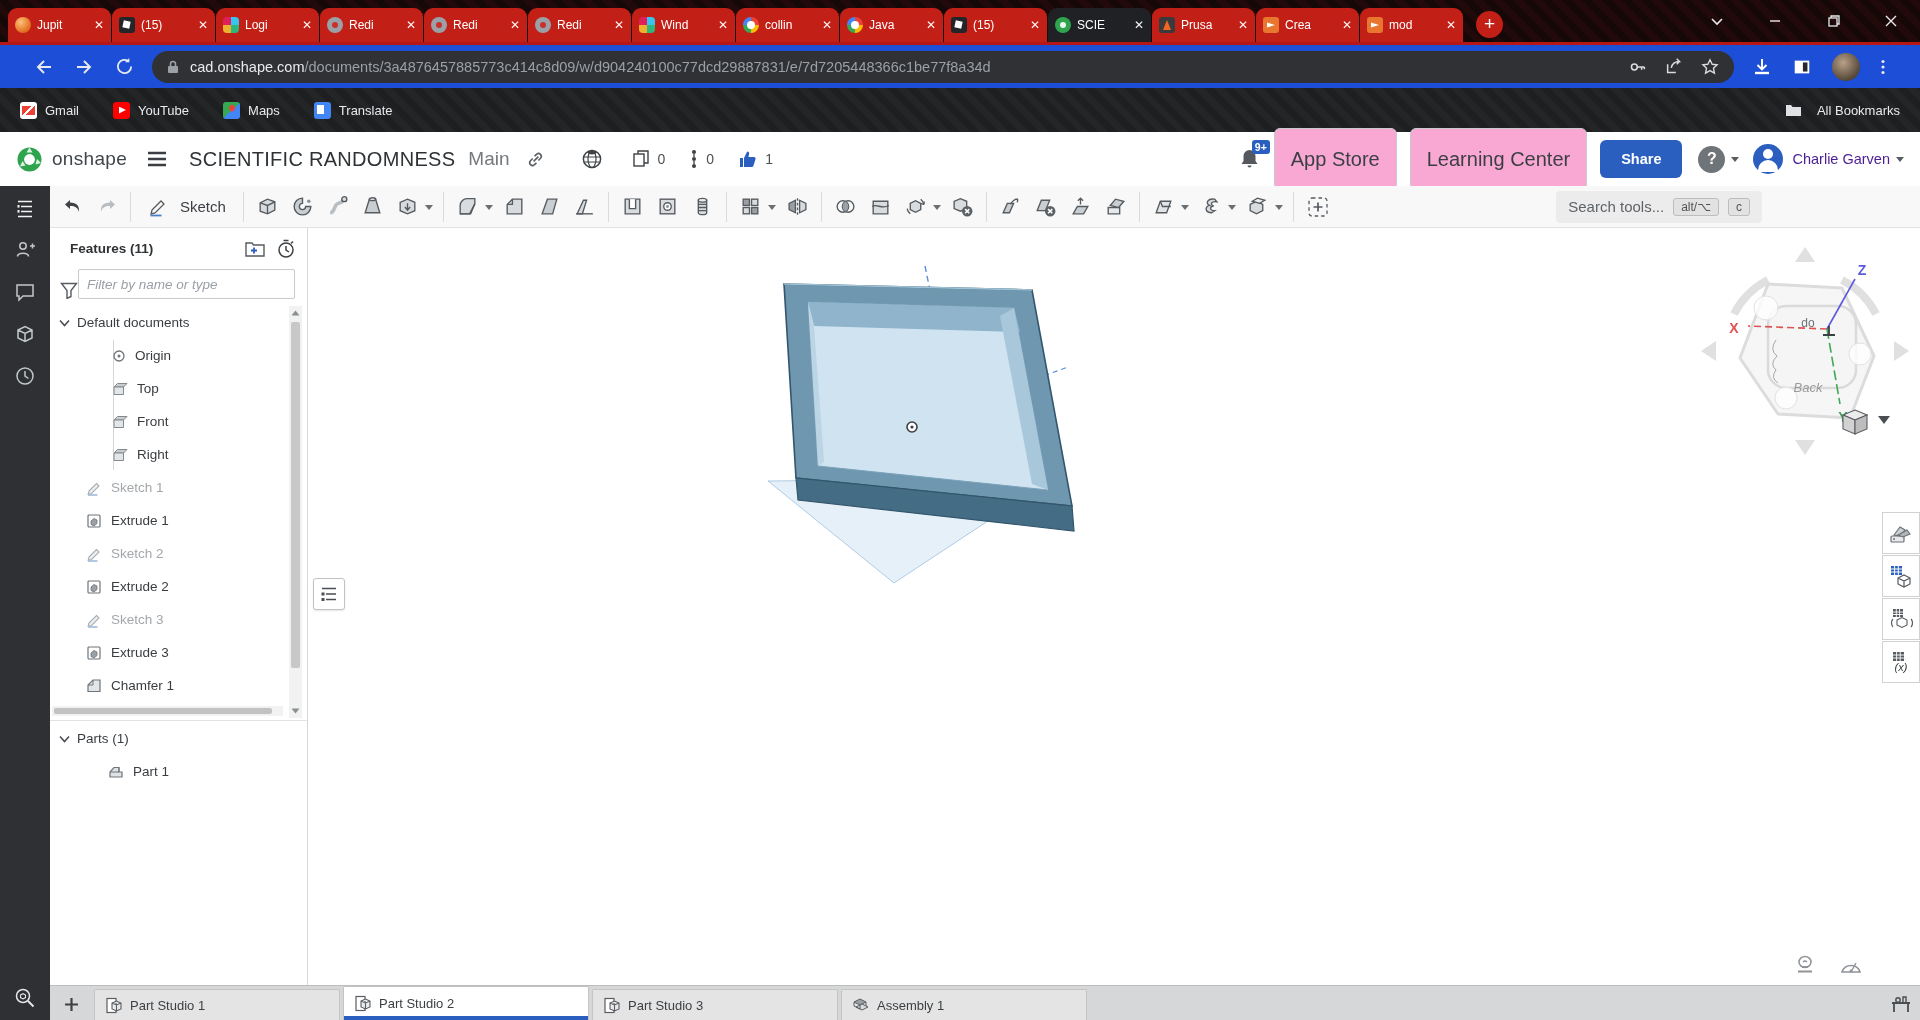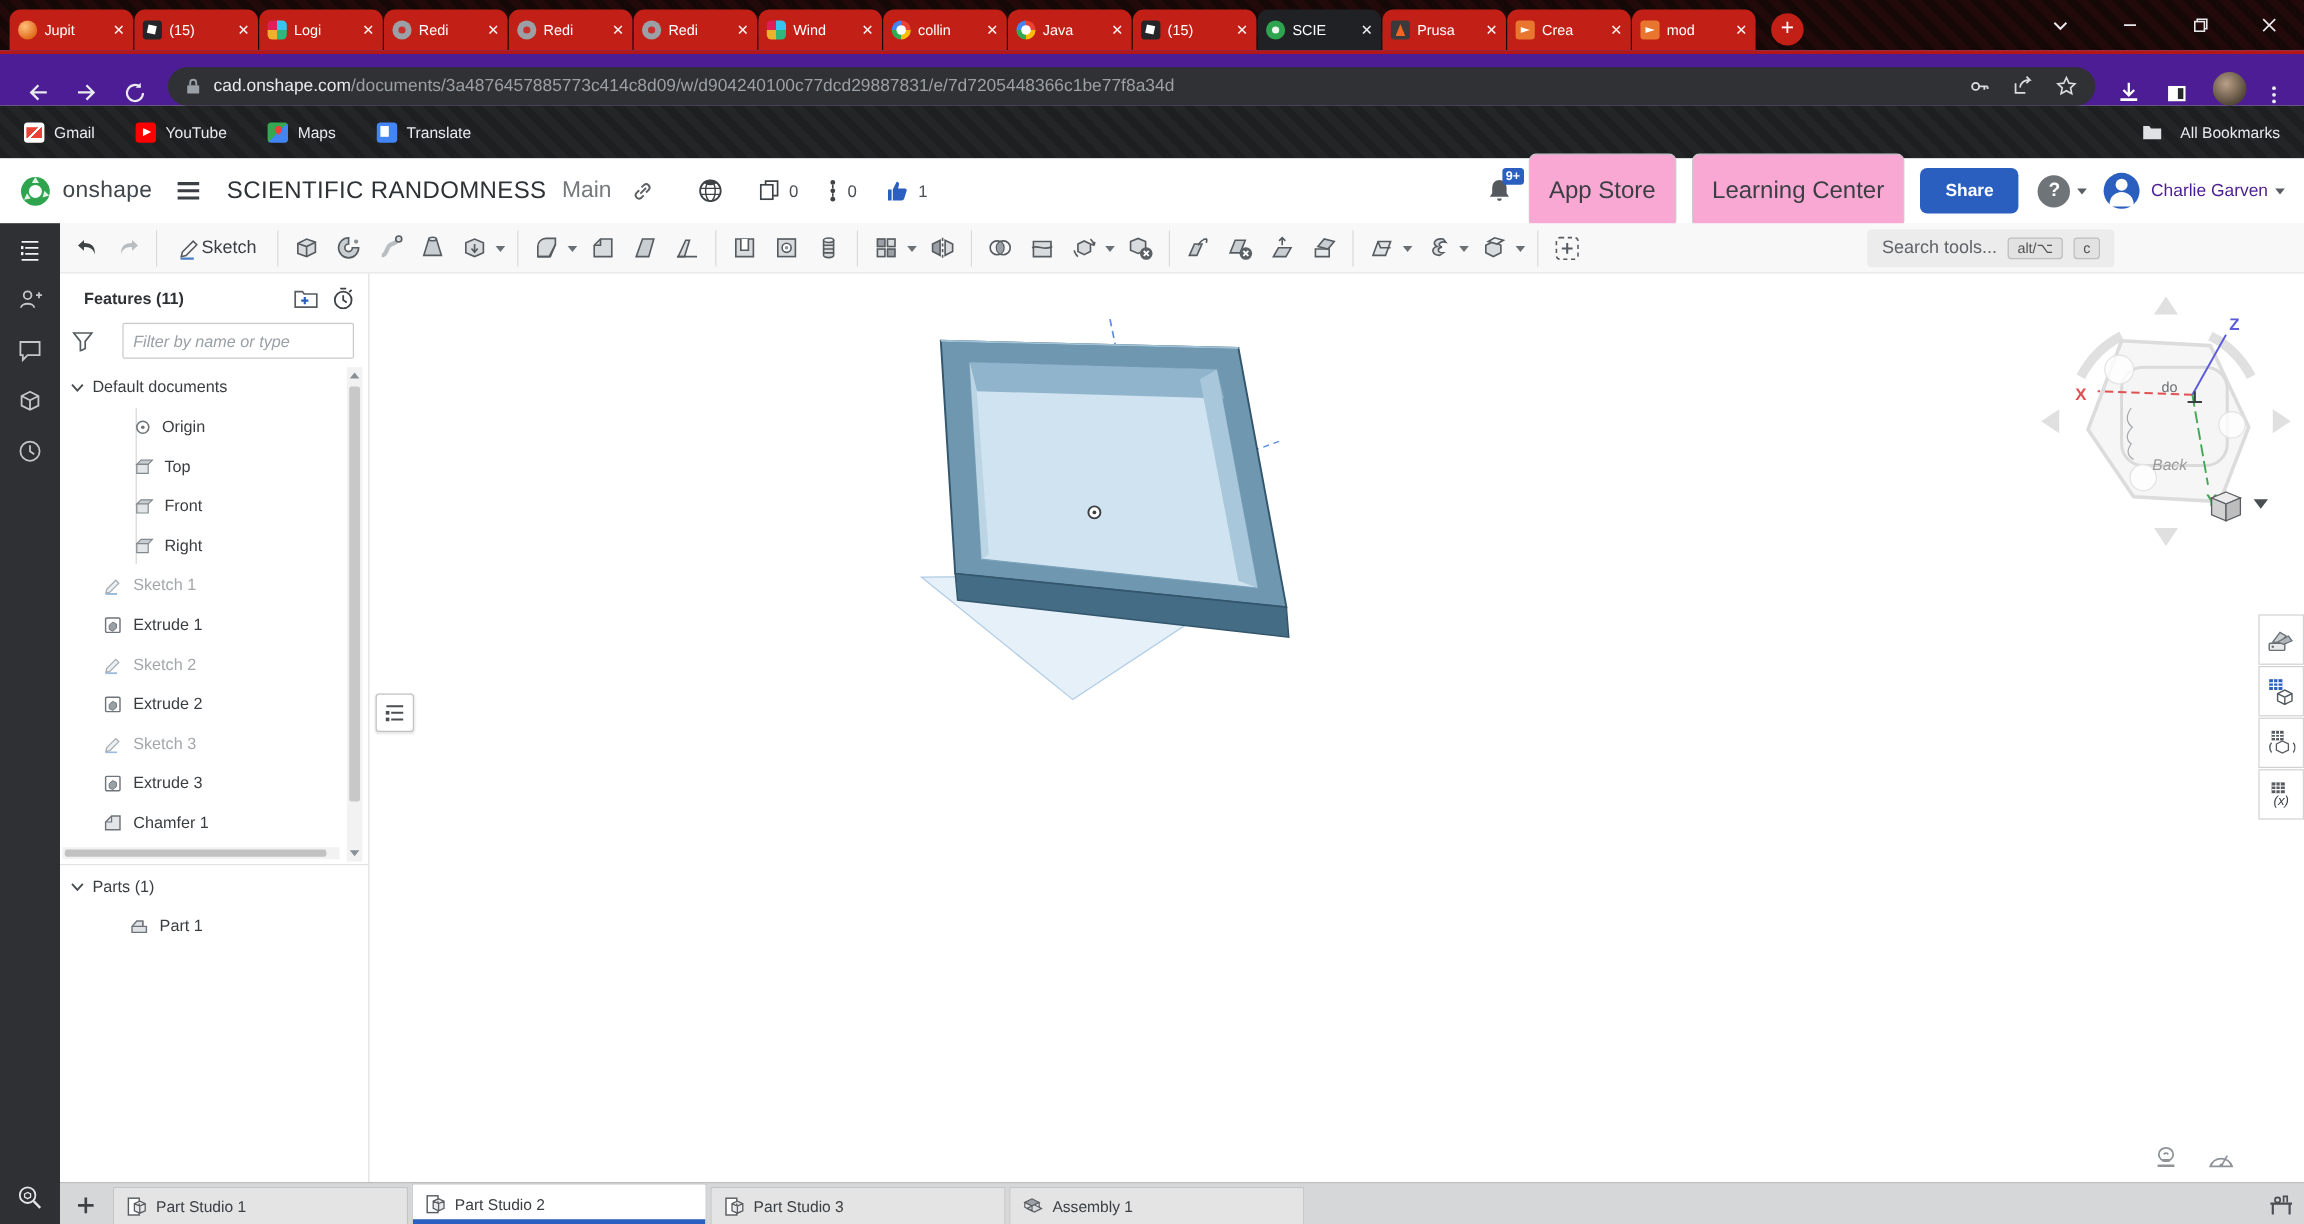--- a/index.html
+++ b/index.html
@@ -30,22 +30,22 @@
   .fav-prusa{background:#3a3a3c}
   .fav-prusa::after{content:"";position:absolute;left:4px;top:3px;width:8px;height:10px;background:#f26522;clip-path:polygon(0 100%,50% 0,100% 100%)}
   .fav-creality{background:#e8762e}
   .fav-creality::after{content:"";position:absolute;left:4px;top:4px;width:8px;height:8px;background:#fff;clip-path:polygon(0 20%,100% 50%,0 80%)}
   .newtab{width:27px;height:27px;border-radius:50%;background:#c22017;color:#fff;font-size:19px;line-height:25px;
     text-align:center;margin:0 0 4px 12px;flex:none}
   .winctl{position:absolute;top:0;right:0;height:42px;width:232px;display:flex}
   .winbtn{flex:1;display:flex;align-items:center;justify-content:center}
 
   
-  .addr{position:absolute;top:42px;left:0;right:0;height:46px;background:#4c1d95;border-top:3px solid #b51717;
-    box-sizing:border-box;display:flex;align-items:flex-end;padding:0 12px}
+  .addr{position:absolute;top:42px;left:0;right:0;height:46px;background:#1d4ed8;border-top:3px solid #b51717;
+    box-sizing:border-box;display:flex;align-items:center;padding:0 24px}
   .navic{width:40px;display:flex;justify-content:center}
   .urlpill{height:32px;background:#303134;border-radius:16px;flex:1;margin:0 8px;display:flex;align-items:center;
     padding:0 14px;font-size:14.5px;min-width:0}
   .urldom{color:#e8eaed}
   .urlpath{color:#9aa0a6;overflow:hidden;white-space:nowrap;flex:1}
   .pillic{margin-left:16px;flex:none}
   .chravatar{width:28px;height:28px;border-radius:50%;flex:none;margin:0 10px;
     background:radial-gradient(circle at 40% 35%,#b9a089,#5d4f3e 65%,#2e2a22)}
 
   
@@ -88,37 +88,37 @@
   .bellbadge{position:absolute;top:-7px;right:-9px;background:#2a5fc0;color:#fff;font-size:10.5px;font-weight:bold;
     border-radius:3px;padding:1px 3px}
 
   
   .ostool{position:absolute;top:186px;left:50px;right:0;height:42px;background:#f8f8f8;border-bottom:1px solid #e2e2e2;
     display:flex;align-items:center;padding:0 6px;box-sizing:border-box}
   .ti{height:32px;display:flex;align-items:center;justify-content:center;padding:0 6px}
   .ti svg{stroke:#565b60;fill:none;stroke-width:1.3}
   .tb-div{width:1px;height:30px;background:#dadada;margin:0 6px;flex:none}
   .tcaret{width:0;height:0;border:4px solid transparent;border-top:5px solid #6a6f74;margin:6px 4px 0 0}
-  .sketchbtn{display:flex;align-items:center;gap:0;padding:0 11px;font-size:15px;color:#3b3f43;height:34px}
+  .sketchbtn{display:flex;align-items:center;gap:12px;padding:0 11px;font-size:15px;color:#3b3f43;height:34px}
   .stools{margin-left:auto;margin-right:152px;background:#ececec;border-radius:4px;height:32px;display:flex;
     align-items:center;padding:0 12px;gap:9px;color:#5f6368;font-size:15px;flex:none}
   .kbd{background:#e2e2e2;border:1px solid #bdbdbd;border-radius:3px;padding:1px 7px;font-size:12px;color:#535353}
 
   
   .rail{position:absolute;top:186px;left:0;bottom:0;width:50px;background:#2e3033;display:flex;flex-direction:column;
     align-items:center;padding:11px 0 10px;box-sizing:border-box;gap:20px}
   .rail svg{stroke:#c3c7ca;fill:none;stroke-width:1.5}
   .railspacer{flex:1}
 
   
   .fpanel{position:absolute;top:228px;left:50px;width:258px;bottom:35px;background:#fff;border-right:1px solid #d8d8d8;
     box-sizing:border-box;font-size:13.5px;color:#3a3d40}
   .fphead{display:flex;align-items:center;padding:11px 12px 3px 20px;font-weight:bold;color:#2f3235}
   .fphead .sp{margin-left:auto;display:flex;gap:12px;align-items:center}
-  .fpfilter{display:flex;align-items:center;gap:24px;padding:8px 12px 7px 10px}
+  .fpfilter{display:flex;align-items:flex-end;gap:0;padding:8px 12px 7px 10px}
   .fpfilter input{flex:1;height:28px;border:1px solid #c9c9c9;border-radius:2px;font-size:13.5px;padding:0 8px;
     font-family:"Liberation Sans",sans-serif;color:#333;min-width:0}
   .fpfilter input::placeholder{font-style:italic;color:#9aa0a6}
   .trow{height:33px;display:flex;align-items:center;padding-left:36px;position:relative}
   .trow .fic{margin-right:9px;flex:none}
   .trow.grp{padding-left:9px;gap:7px}
   .trow.lvl2{padding-left:62px}
   .trow.part{padding-left:58px}
   .muted{color:#a3a7ab}
   .guide{position:absolute;left:63px;width:1px;background:#d6d6d6}

